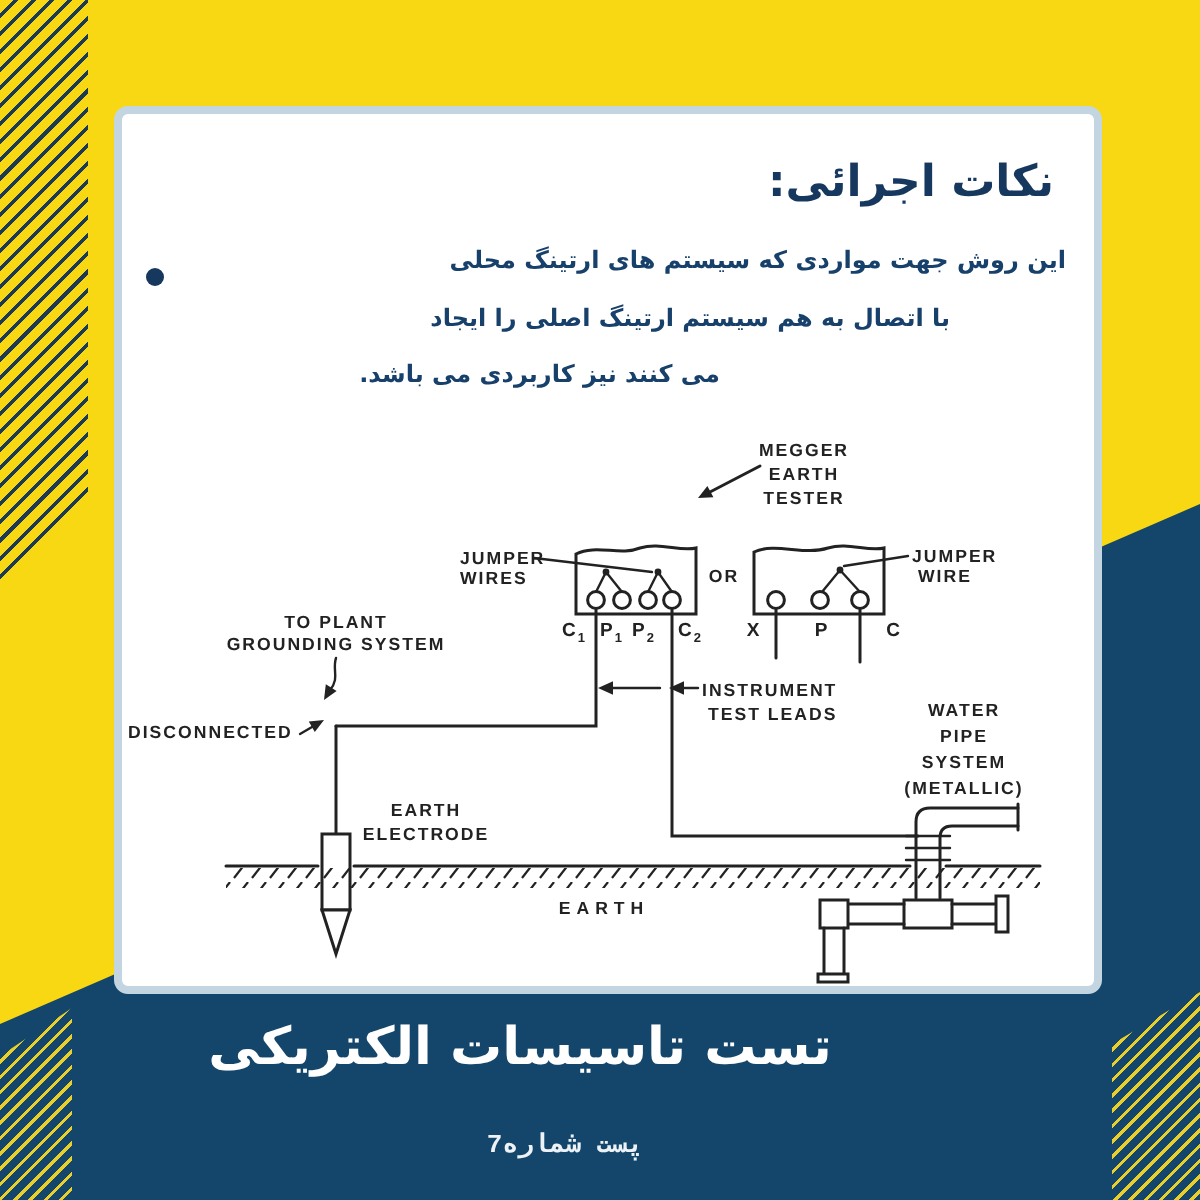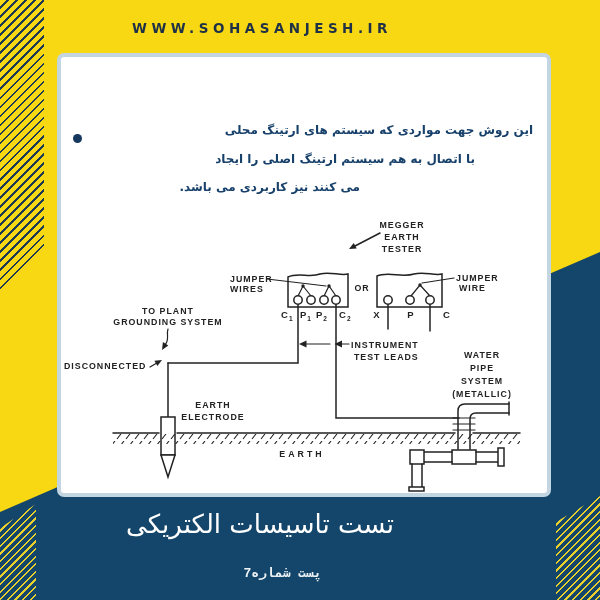--- a/index.html
+++ b/index.html
@@ -57,40 +57,40 @@
   .wfill { fill:#FFFFFF; }
   .ink  { fill:#222222; stroke:none; }
   .dt   { font-family:"Liberation Sans", sans-serif; font-size:8.8px; font-weight:bold;
           letter-spacing:1px; fill:#222222; }
   .dt2  { font-family:"Liberation Sans", sans-serif; font-size:9.5px; font-weight:bold;
           letter-spacing:1px; fill:#222222; }
   .sub  { font-size:6.5px; letter-spacing:0; }
   .earth-sp { letter-spacing:3px; }
   .footer-title {
     position:absolute; top:509px; left:0; width:520px; text-align:center; direction:rtl;
-    font-size:26px; font-weight:normal; color:#FFFFFF;
+    font-size:26px; font-weight:bold; color:#FFFFFF;
   }
   .footer-sub {
     position:absolute; top:565px; left:0; width:565px; text-align:center; direction:rtl;
     font-size:13px; font-weight:bold; color:#EDF2F6;font-family:Liberation Mono, monospace;
   }
 </style>
 </head>
 <body>
 
 <div class="stage">
 
   <div class="diag-navy"></div>
   <div class="stripes tl"></div>
   <div class="stripes bl"></div>
   <div class="stripes br"></div>
 
-  <div class="site-url">WWW.SOHASANJESH.IR</div>
 
   <div class="card">
+    <div class="heading">نکات اجرائی:</div>
     <span class="bullet"></span>
     <div class="p-line p1">این روش جهت مواردی که سیستم های ارتینگ محلی</div>
     <div class="p-line p2">با اتصال به هم سیستم ارتینگ اصلی را ایجاد</div>
     <div class="p-line p3">می کنند نیز کاربردی می باشد.</div>
 
     <svg class="diagram" width="478" height="272" viewBox="0 0 478 272">
       <defs>
         <pattern id="hatch" width="9" height="11" patternUnits="userSpaceOnUse">
           <path d="M8,0 L1,9" stroke="#222222" stroke-width="1.1"></path>
         </pattern>

